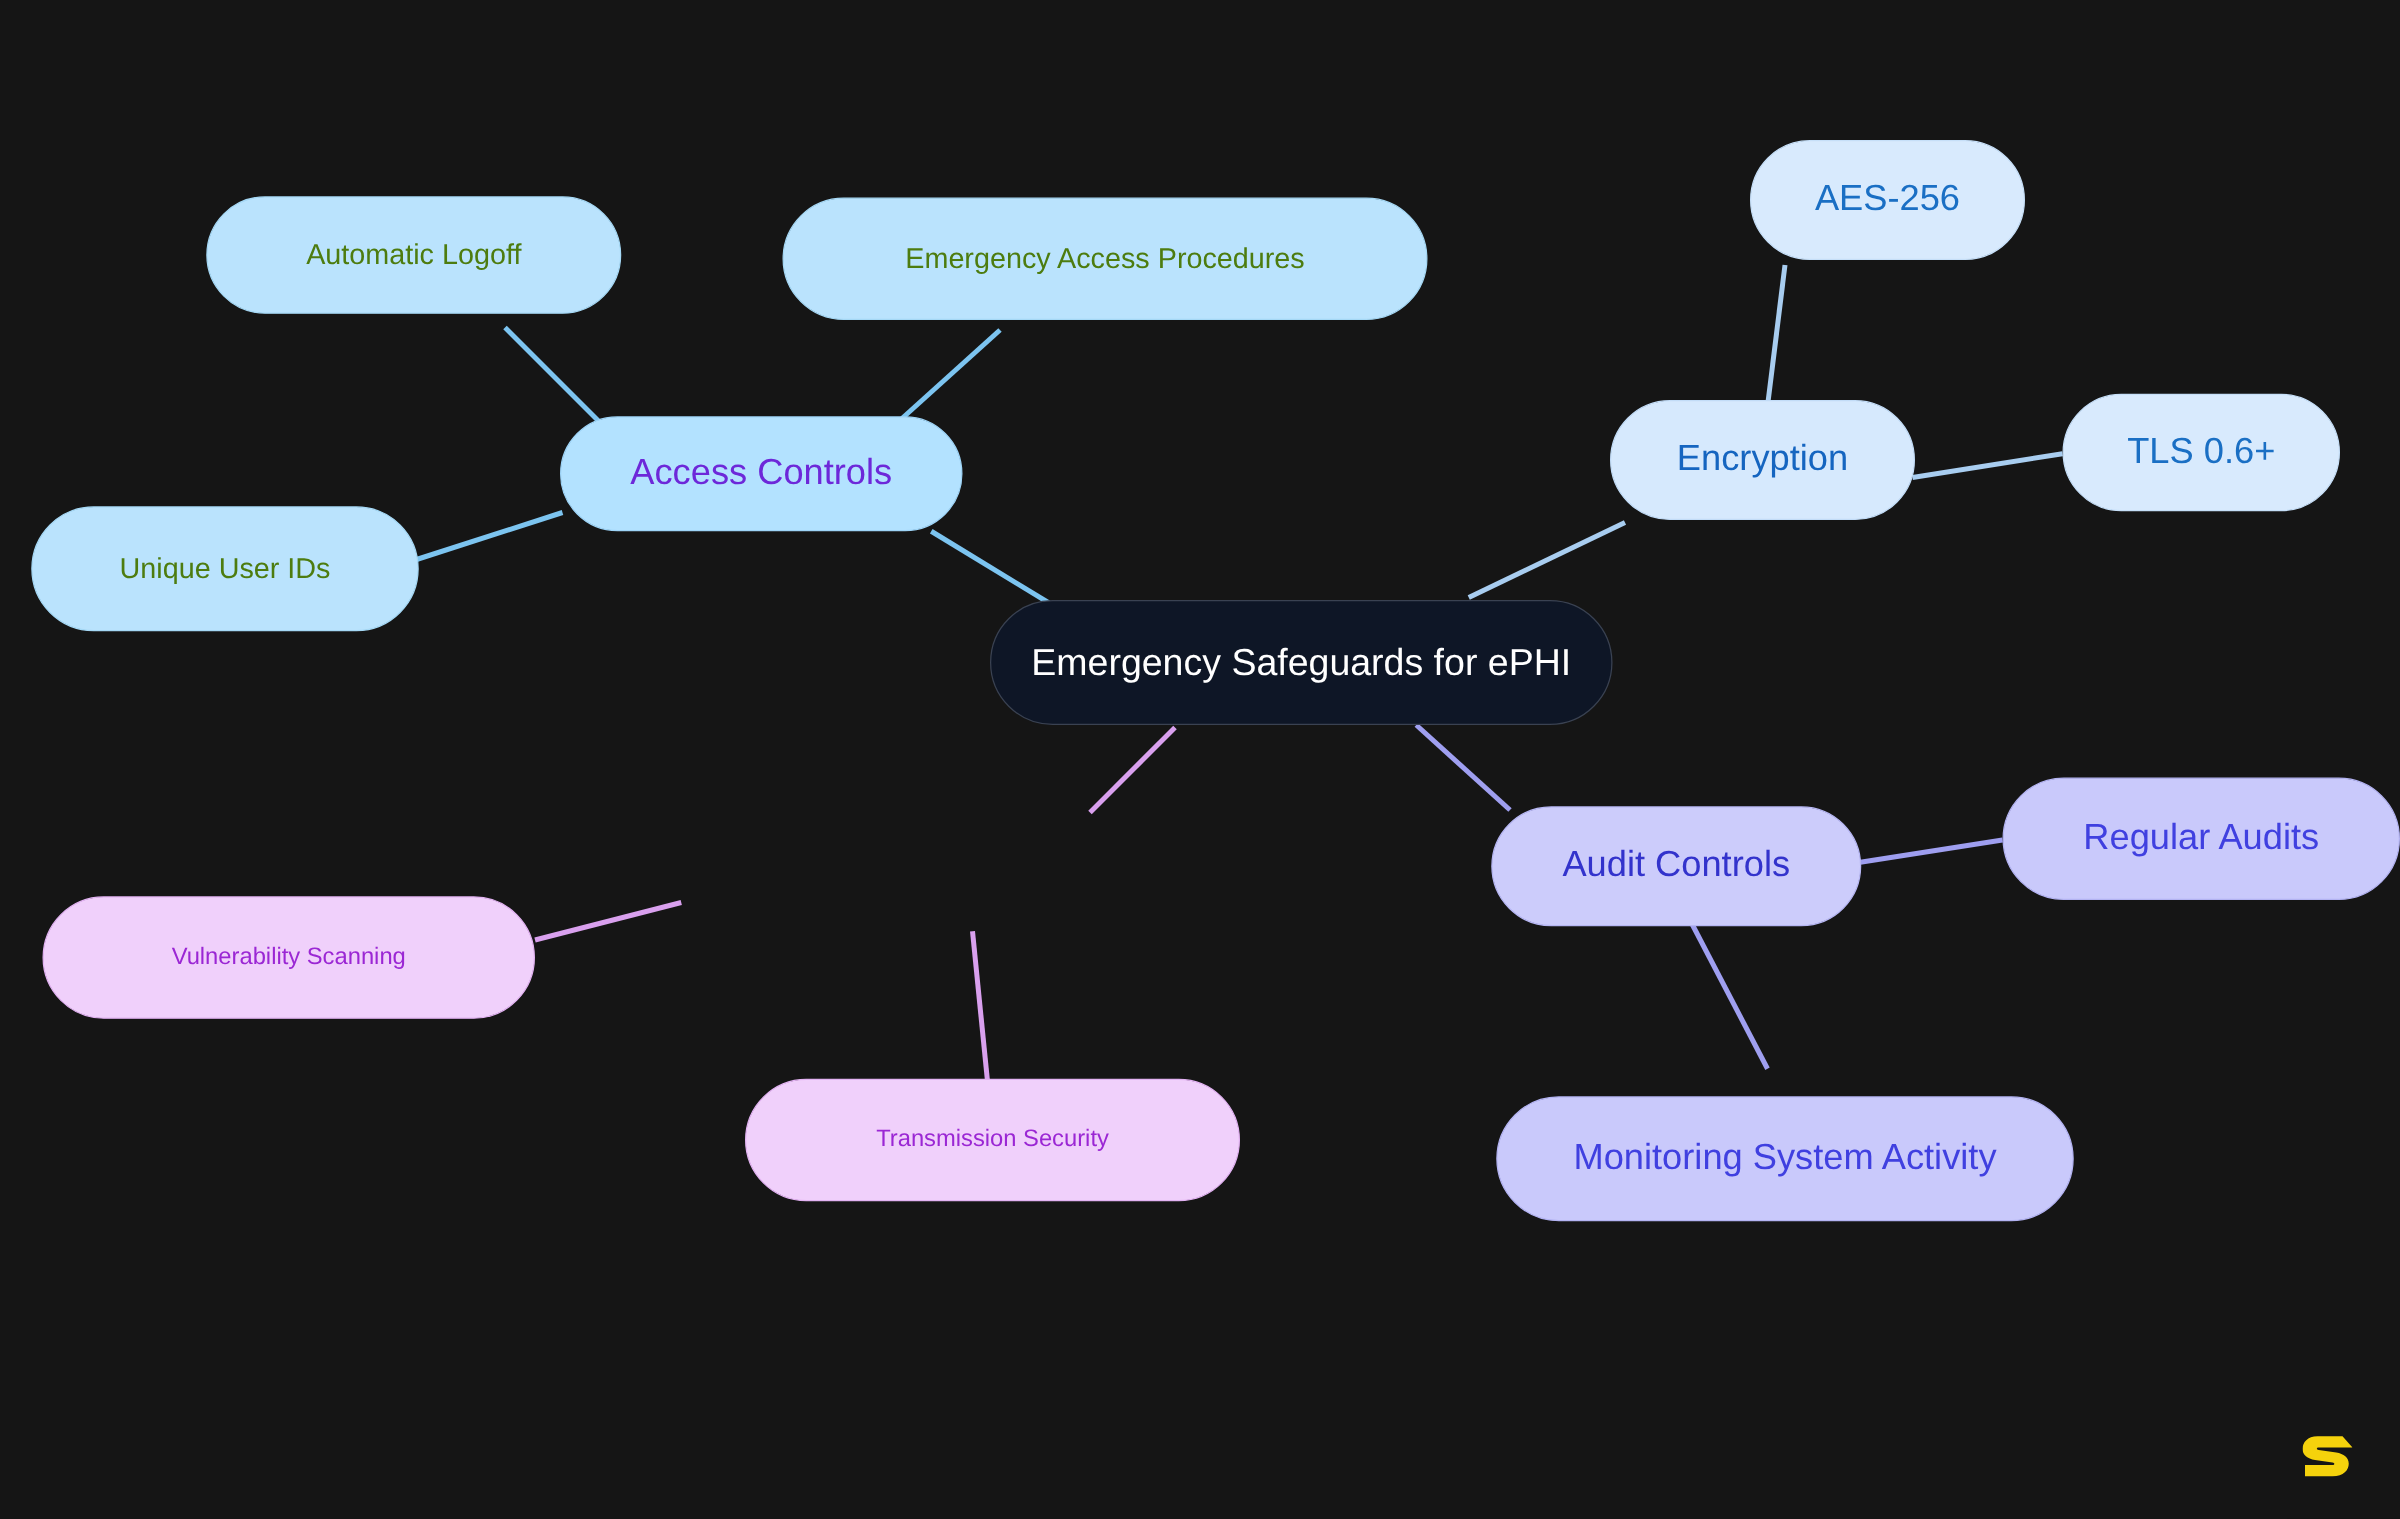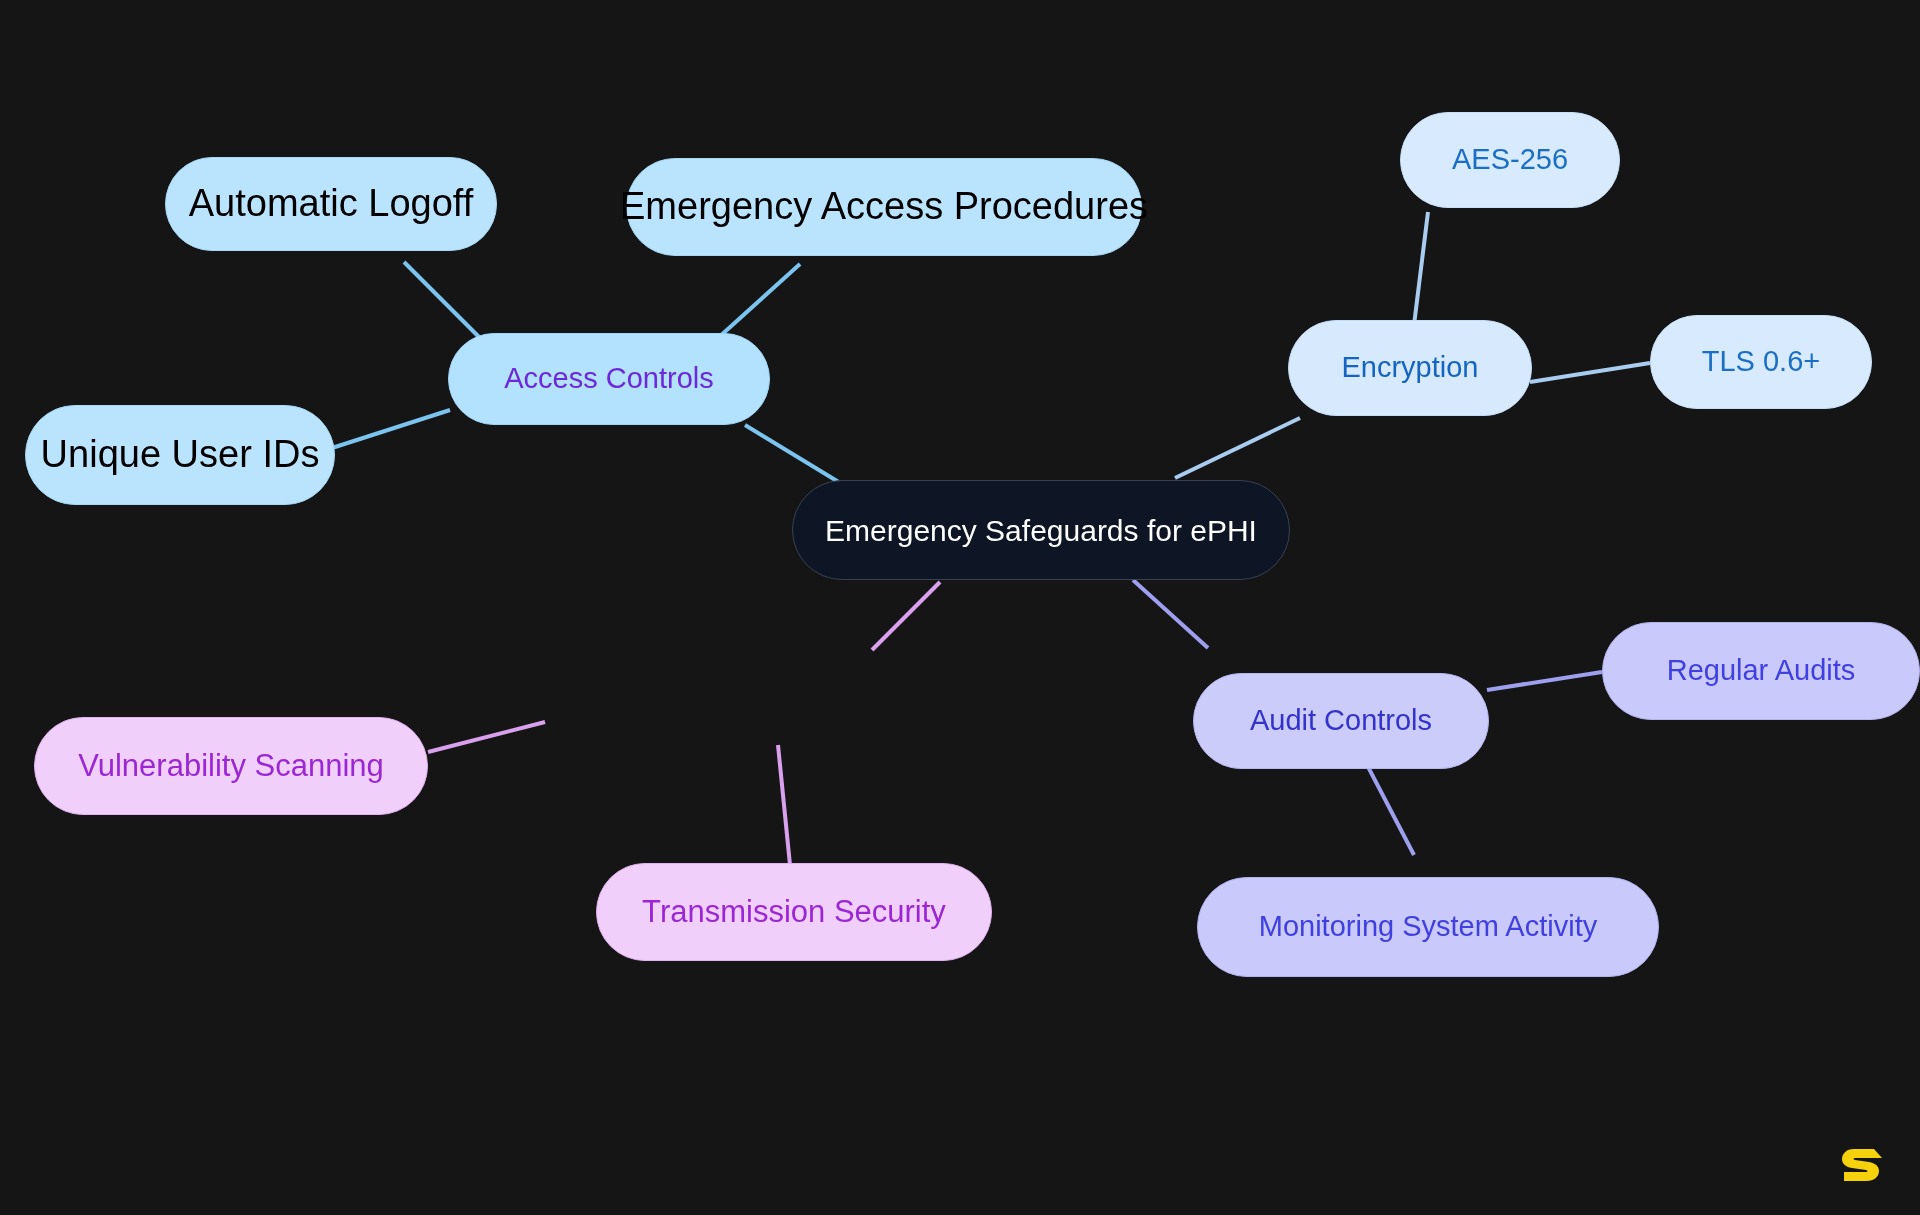--- a/index.html
+++ b/index.html
@@ -50,22 +50,22 @@
   
   .n-blue-mid {
     background: #b3e2ff;
     border: 1.5px solid #9ed4f7;
     color: #6d28d9;
     font-size: 29px;
   }
   .n-blue-leaf {
     background: #bae3fd;
     border: 1.5px solid #a5d8f5;
-    color: #000000;
-    font-size: 38px;
+    color: #4d7c0f;
+    font-size: 23px;
   }
   
   .n-pblue-mid {
     background: #d6e9fd;
     border: 1.5px solid #c2dcf7;
     color: #1565c0;
     font-size: 29px;
   }
   .n-pblue-leaf {
     background: #d8eafd;
@@ -77,29 +77,28 @@
   .n-pink-mid {
     background: #eecaf8;
     border: 1.5px solid #dfaaf0;
     color: #9c27d6;
     font-size: 29px;
   }
   .n-pink-leaf {
     background: #f0d0fb;
     border: 1.5px solid #e2b2f2;
     color: #9b27d4;
-    font-size: 31px;
+    font-size: 19px;
   }
   
   .n-peri-mid {
     background: #ccccfb;
     border: 1.5px solid #b6b6f3;
     color: #3333cc;
     font-size: 29px;
-    margin-top: 28px;
   }
   .n-peri-leaf {
     background: #c9c9fb;
     border: 1.5px solid #b3b3f2;
     color: #4040e0;
     font-size: 29px;
   }
   #logo {
     position: absolute;
     right: 38px;

